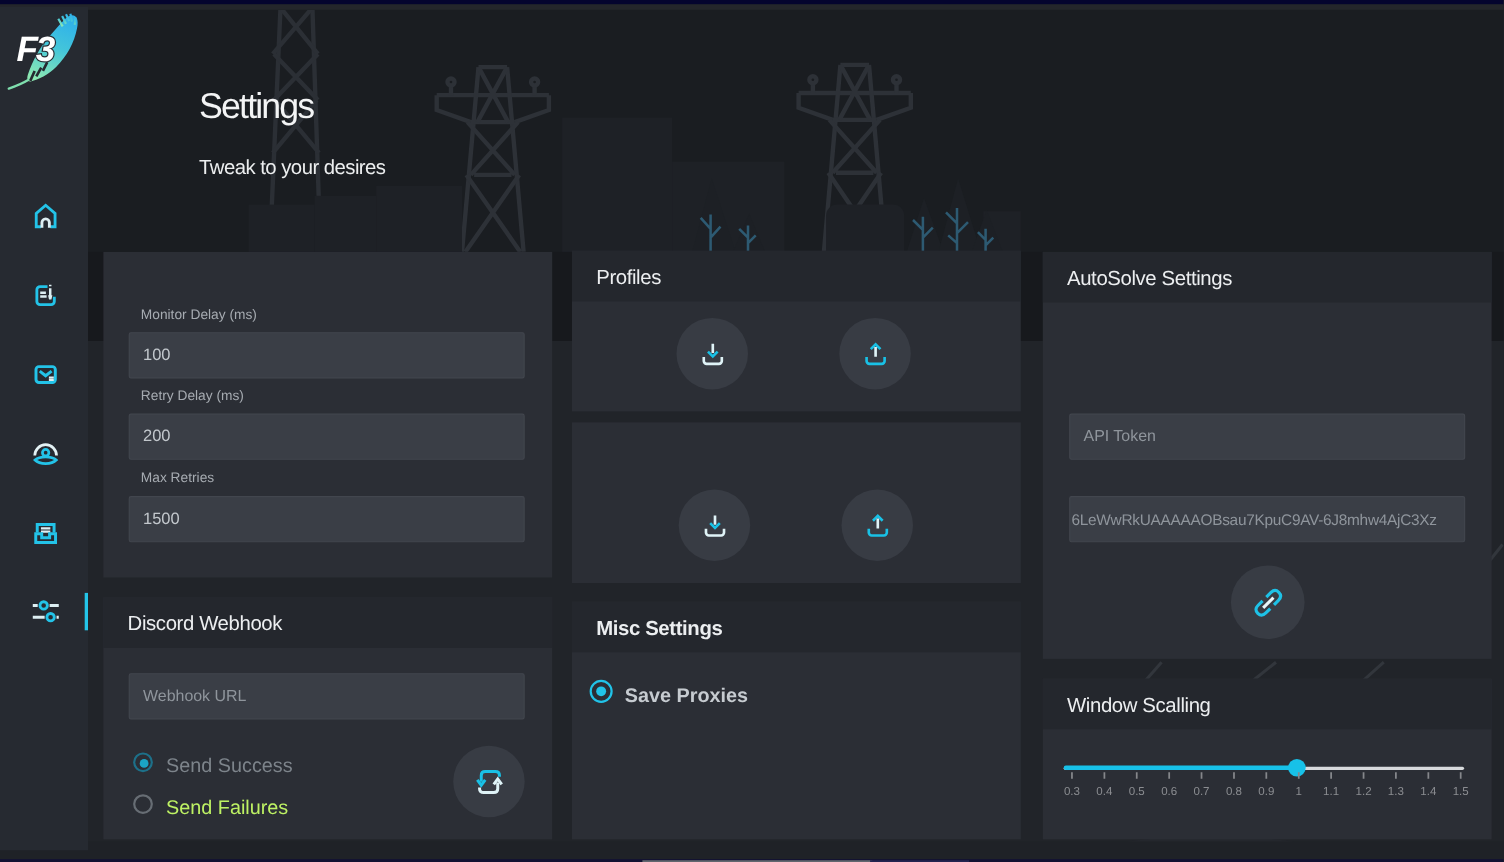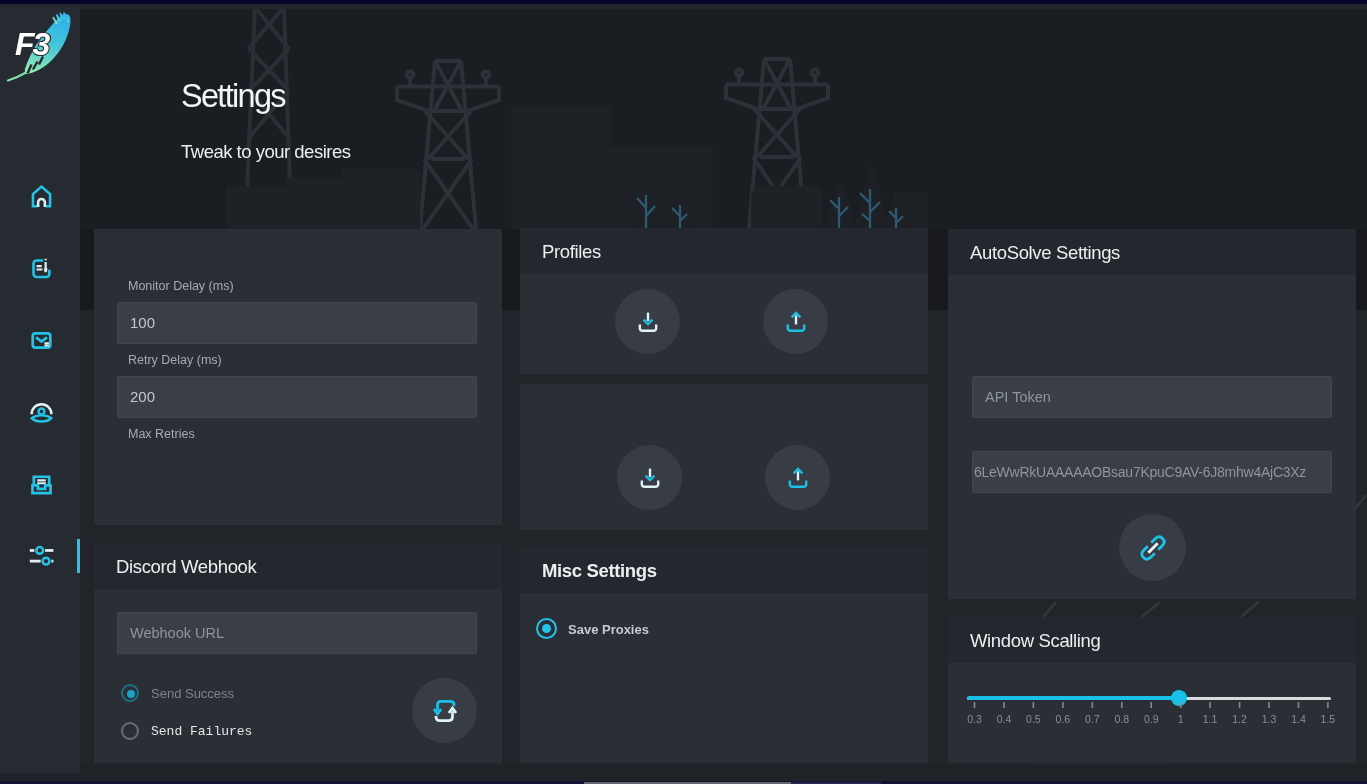--- a/index.html
+++ b/index.html
@@ -8,21 +8,21 @@
   .abs { position:absolute; }
   .card { position:absolute; background:#2b2e35; }
   .chead { position:absolute; left:0; top:0; right:0; height:46px; background:#24272d; }
   .chead span { position:absolute; left:22px; top:13px; font-size:18.5px; color:#eceef0; letter-spacing:-0.35px; }
   .inp { position:absolute; left:23px; width:360px; height:42px; white-space:nowrap; overflow:hidden; background:#3a3e46; border:1px solid #42464e; border-radius:2px; font-size:15px; line-height:40px; padding-left:12px; color:#c2c7cc; }
   .inp.ph { color:#8f959c; font-size:14.5px; }
   .lbl { position:absolute; left:34px; font-size:12.5px; color:#a6abb1; }
   .cbtn { position:absolute; width:65px; height:65px; border-radius:50%; background:#383c44; }
   .cbtn svg { position:absolute; left:50%; top:50%; transform:translate(-50%,-50%); }
   .radio { position:absolute; width:18px; height:18px; border-radius:50%; }
-  .rlbl { position:absolute; font-size:13px; }
+  .rlbl { position:absolute; font-size:18px; }
 </style>
 </head>
 <body>
 
 <div class="abs" style="left:0;top:0;width:1367px;height:4px;background:#04042e;"></div>
 
 <div class="abs" style="left:0;top:4px;width:1367px;height:5px;background:#24262b;"></div>
 
 <div class="abs" style="left:80px;top:9px;width:1287px;height:301px;background:#1a1d21;overflow:hidden;">
   <svg width="1287" height="301" viewBox="0 0 1287 301" fill="none">
@@ -163,32 +163,33 @@
 
 <div class="abs" style="left:181px;top:78px;font-size:32.5px;color:#f3f4f5;font-weight:400;letter-spacing:-1.7px;">Settings</div>
 <div class="abs" style="left:181px;top:141px;font-size:18.5px;color:#eceeef;letter-spacing:-0.5px;">Tweak to your desires</div>
 
 <div class="card" style="left:94px;top:229px;width:408px;height:296px;">
   <div class="lbl" style="top:50px;">Monitor Delay (ms)</div>
   <div class="inp" style="top:73px;">100</div>
   <div class="lbl" style="top:124px;">Retry Delay (ms)</div>
   <div class="inp" style="top:147px;">200</div>
   <div class="lbl" style="top:198px;">Max Retries</div>
+  <div class="inp" style="top:222px;">1500</div>
 </div>
 
 <div class="card" style="left:94px;top:543px;width:408px;height:220px;">
   <div class="chead">
       <span>Discord Webhook</span>
     </div>
   <div class="inp ph" style="top:69px;">Webhook URL</div>
   <div class="radio" style="left:27px;top:141px;border:2.5px solid #1d7089;"></div>
   <div class="abs" style="left:32.5px;top:146.5px;width:8px;height:8px;border-radius:50%;background:#1ba4c4;"></div>
   <div class="rlbl" style="left:57px;top:143px;color:#7d848b;">Send Success</div>
   <div class="radio" style="left:27px;top:179px;border:2.5px solid #676d74;"></div>
-  <div class="rlbl" style="left:57px;top:181px;color:#e5e5e5;font-family:Liberation Mono, monospace;">Send Failures</div>
+  <div class="rlbl" style="left:57px;top:181px;color:#bef264;">Send Failures</div>
   <div class="cbtn" style="left:318px;top:135px;">
     <svg width="31" height="31" viewBox="0 0 24 24" fill="none" style="overflow:visible;">
       <path d="M6.2 11.8 V7.3 Q6.2 4.6 9 4.6 H16 Q19 4.6 19 7.4 V8.2" stroke="#19c1e6" stroke-width="2.1"></path>
       <path d="M3.4 10.4 L6.2 14.2 L9 10.4" stroke="#19c1e6" stroke-width="2.1"></path>
       <path d="M17.8 12.2 V16.7 Q17.8 19.4 15 19.4 H8 Q5 19.4 5 16.6 V15.8" stroke="#dff3f7" stroke-width="2.1"></path>
       <path d="M15 13.6 L17.8 9.8 L20.6 13.6" stroke="#dff3f7" stroke-width="2.1"></path>
     </svg>
   </div>
 </div>
 

